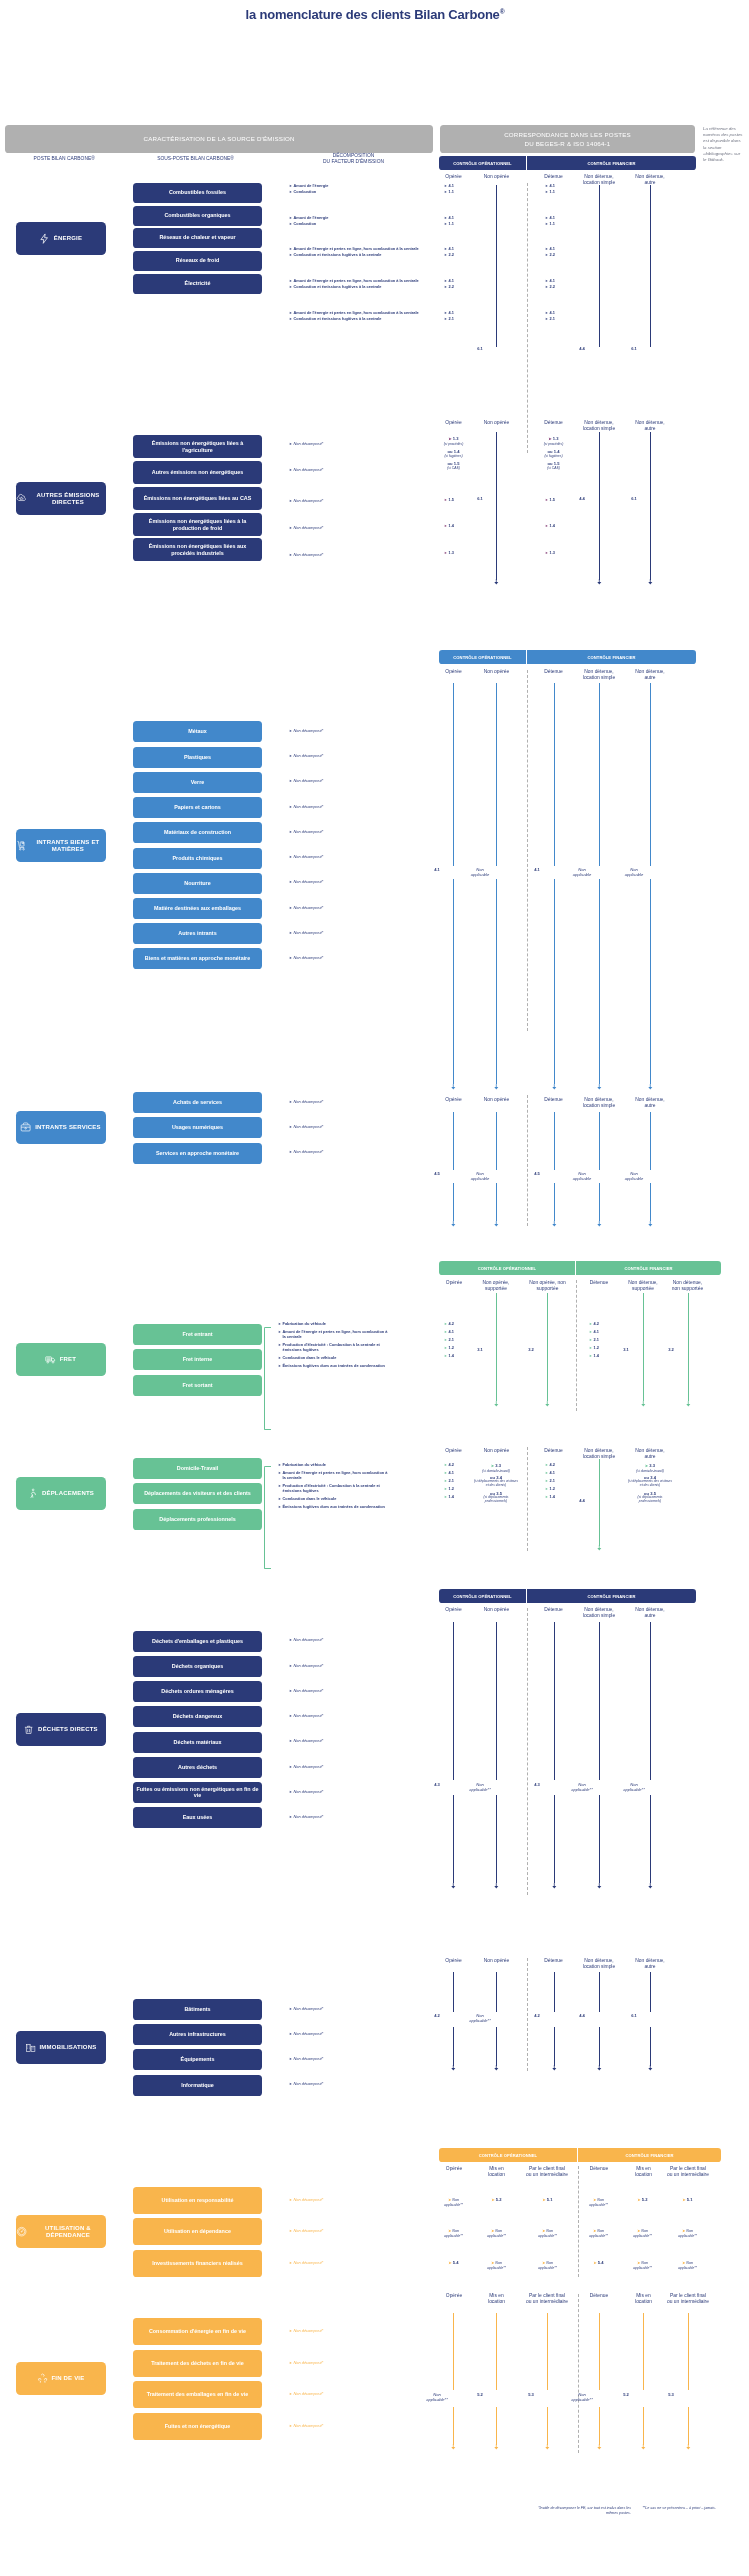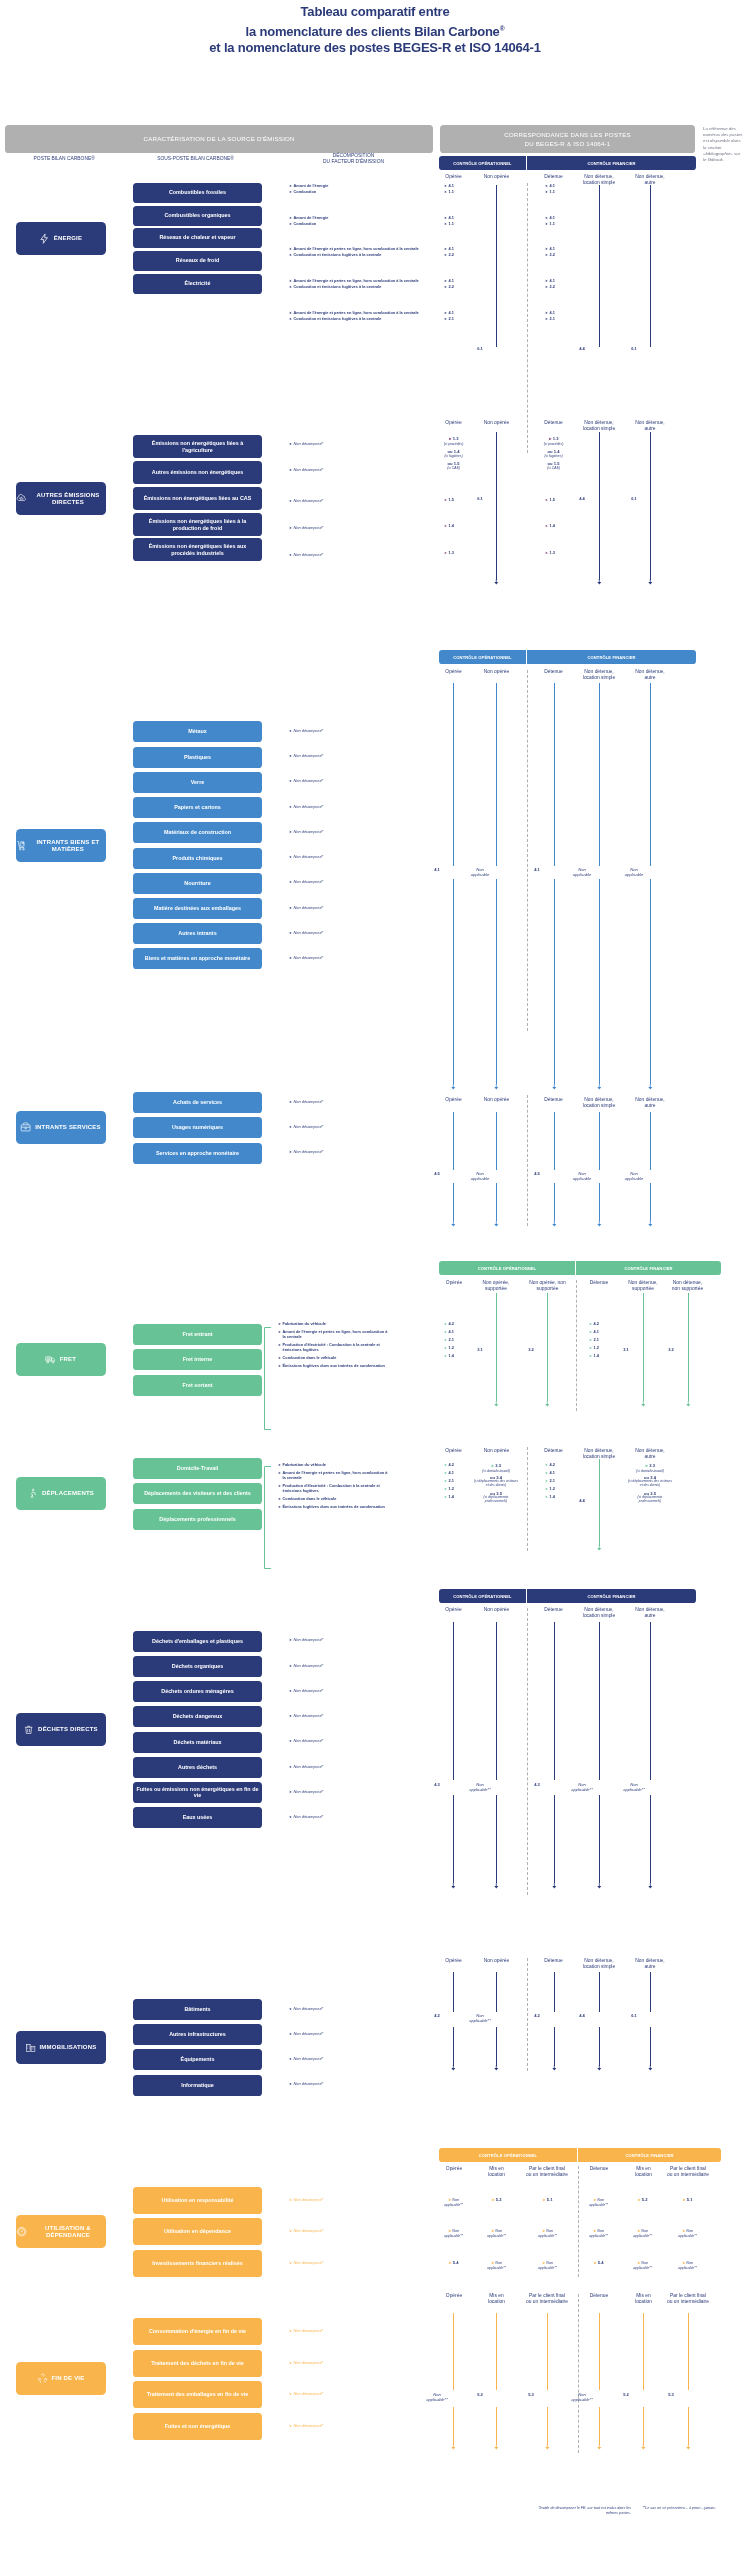--- a/index.html
+++ b/index.html
@@ -69,23 +69,21 @@
   .footnote {
     position:absolute; font-size:3.7px; font-style:italic; color:#2b3a78; line-height:4.9px;
     text-align:right;
   }
   .bracket { position:absolute; border:0.7px solid #67c295; border-right:none; border-radius:1.5px 0 0 1.5px; }
 </style>
 </head>
 <body>
 
 <div id="title">
-  <div>Tableau comparatif entre</div>
   <div><span>la nomenclature des clients Bilan Carbone</span><span class="sup">®</span></div>
-  <div>et la nomenclature des postes BEGES-R et ISO 14064-1</div>
 </div>
 
 <div class="greybar" style="left:5.2px; top:125px; width:428px; height:28px;">
   <span>CARACTÉRISATION DE LA SOURCE D'ÉMISSION</span>
 </div>
 <div class="greybar" style="left:440px; top:125px; width:255px; height:28px; flex-direction:column; gap:1px;">
   <span>CORRESPONDANCE DANS LES POSTES</span>
   <span>DU BEGES-R &amp; ISO 14064-1</span>
 </div>
 <div class="sidenote" style="left:703px; top:126px; width:41px;">La référence des numéros des postes est disponible dans la section «bibliographie» sur le Gitbook.</div>

